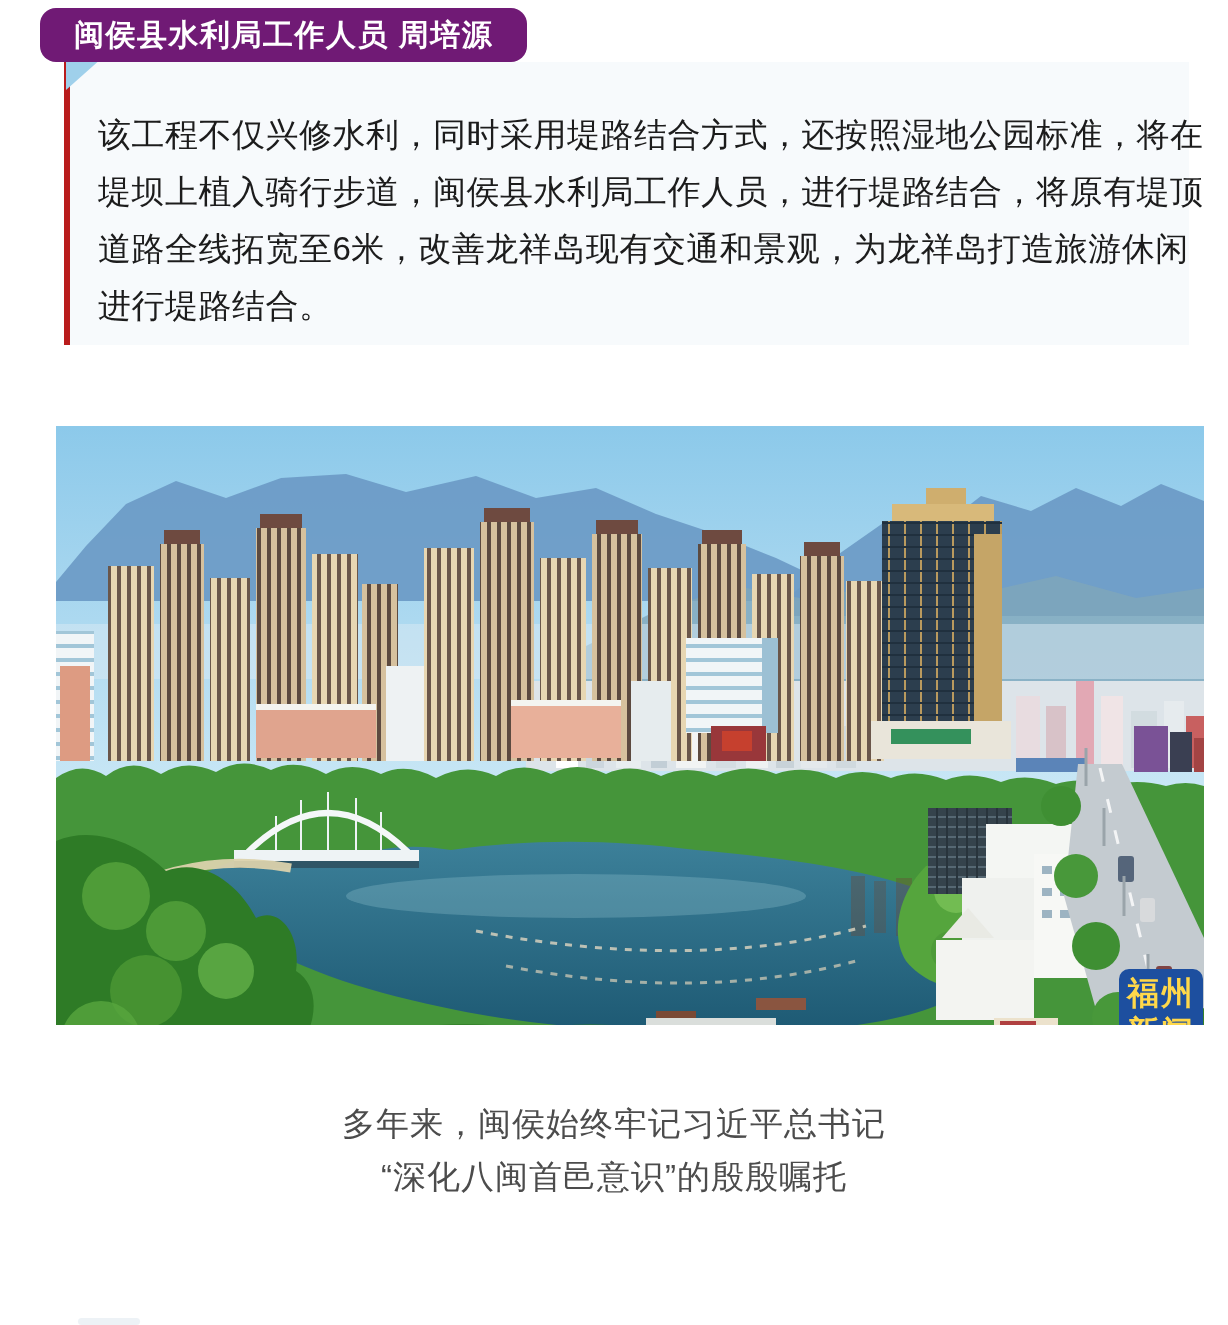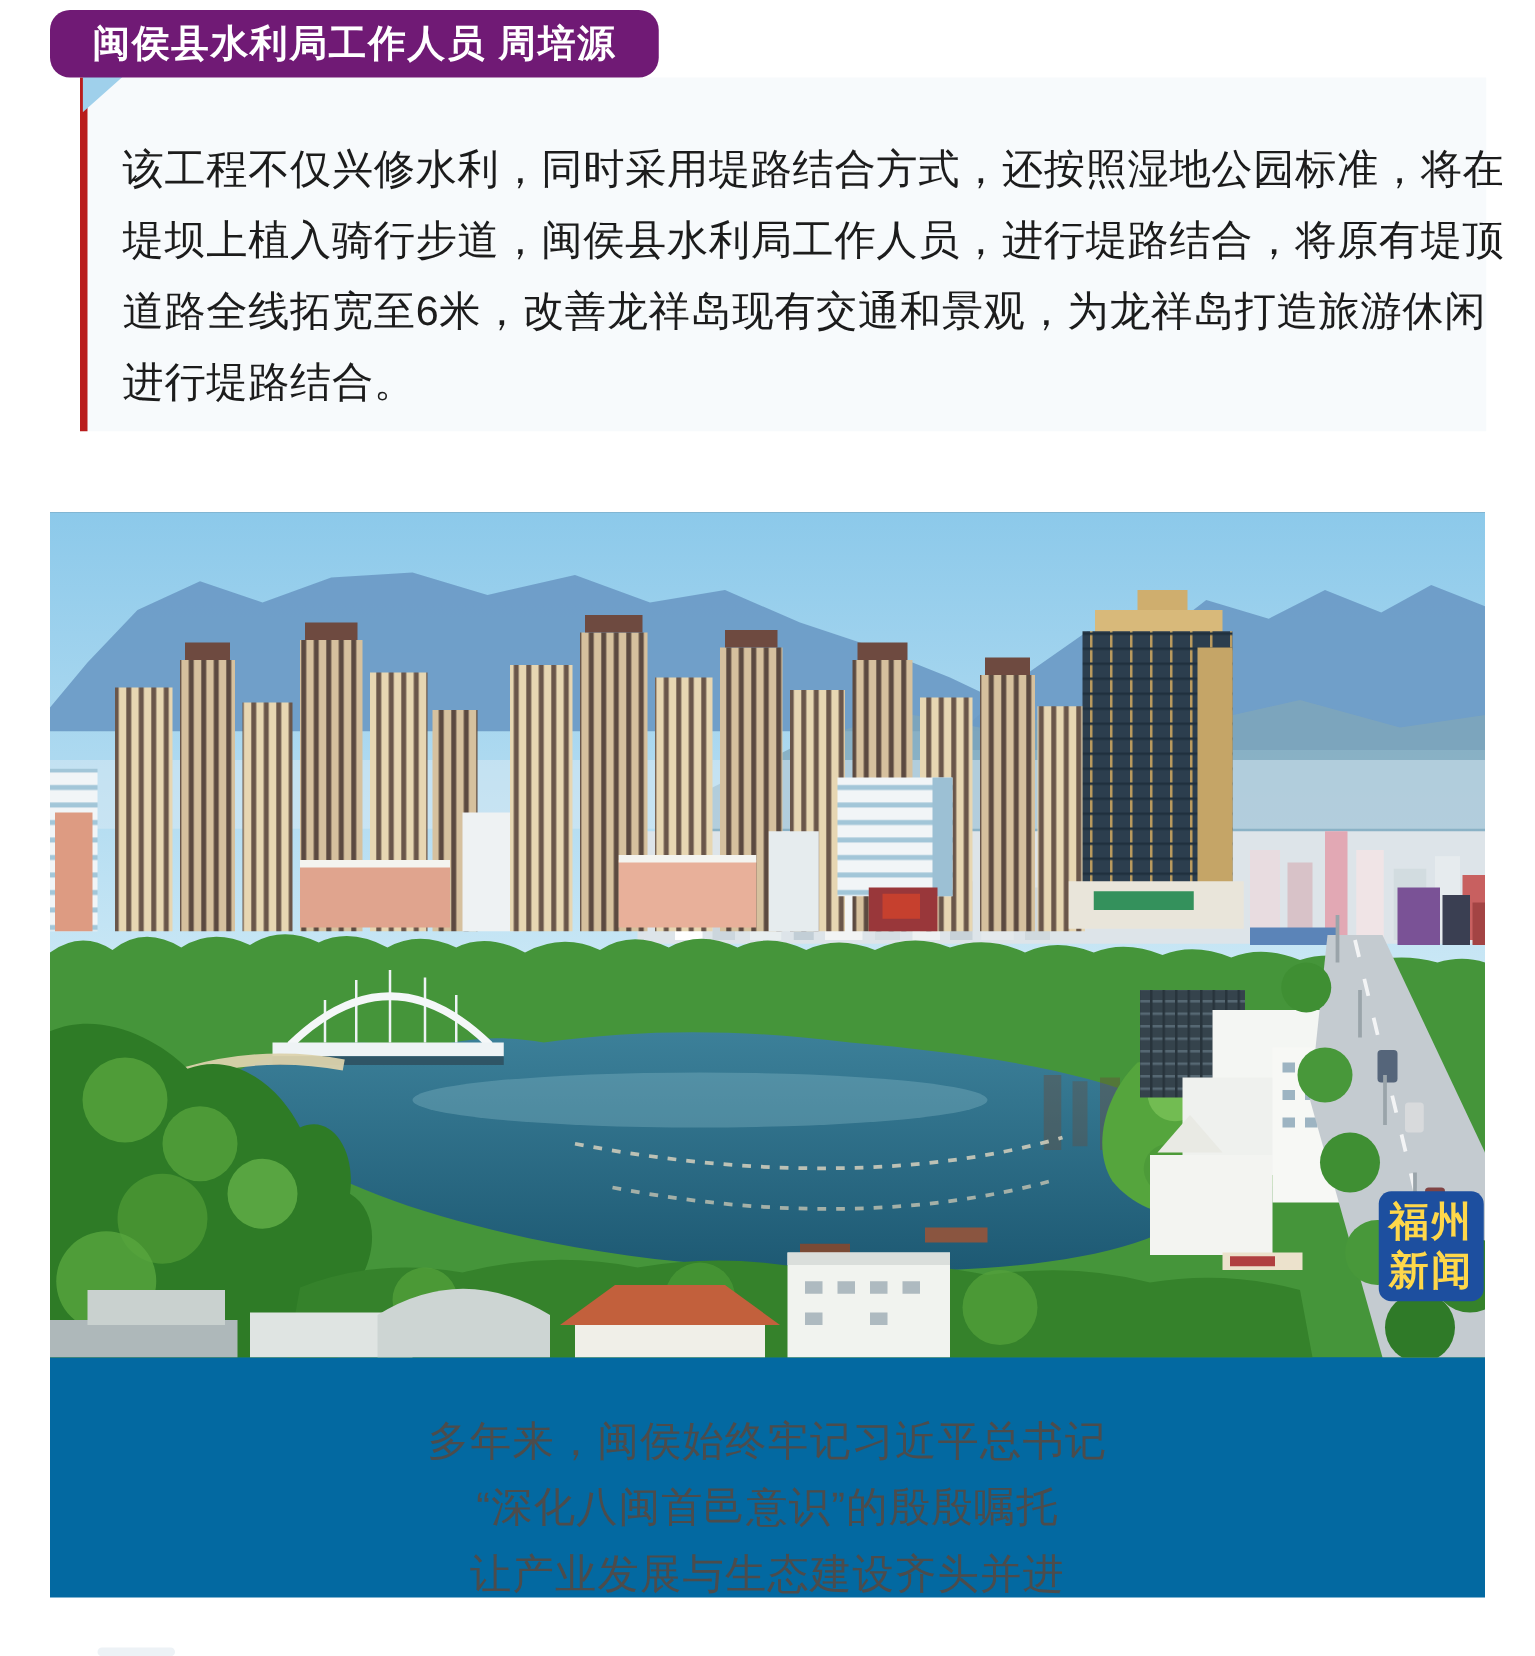--- a/index.html
+++ b/index.html
@@ -27,35 +27,35 @@
     position:absolute;left:64px;top:62px;width:1125px;height:283px;
     background:#f7fafc;border-left:6px solid #b91c1c;
     box-sizing:border-box;padding:44px 14px 0 28px;
   }
   .qline{
     font-size:33px;line-height:57px;color:#1c1c1c;
     letter-spacing:0.5px;white-space:nowrap;
   }
   
   .photo{
-    position:absolute;left:40px;top:410px;width:1148px;height:868px;
-    margin:0;overflow:hidden;background:#0369a1;
+    position:absolute;left:40px;top:410px;width:1148px;height:599px;
+    margin:16px;overflow:hidden;background:#14b8a6;
   }
   .photo svg{display:block;width:1148px;height:676px;}
   .watermark{
     position:absolute;left:1063px;top:543px;width:84px;height:88px;
     background:#1d4f9f;border-radius:10px;
     display:flex;flex-direction:column;align-items:center;justify-content:center;
   }
   .watermark span{
     color:#ffd84a;font-size:32px;font-weight:bold;line-height:39px;letter-spacing:2px;
     white-space:nowrap;
   }
   
-  .caption{position:absolute;left:0;top:1126px;width:1228px;text-align:center;}
+  .caption{position:absolute;left:0;top:1097px;width:1228px;text-align:center;}
   .cline{font-size:33px;line-height:53px;color:#4c4c4c;letter-spacing:1px;}
   
   .fragment{
     position:absolute;left:78px;top:1318px;width:62px;height:7px;
     background:#edf2f6;border-radius:4px;
   }
 </style>
 </head>
 <body>
 
@@ -309,16 +309,15 @@
 
   <div class="watermark">
     <span>福州</span>
     <span>新闻</span>
   </div>
 </figure>
 
 <div class="caption">
   <div class="cline">多年来，闽侯始终牢记习近平总书记</div>
   <div class="cline">“深化八闽首邑意识”的殷殷嘱托</div>
-  <div class="cline">让产业发展与生态建设齐头并进</div>
 </div>
 
 <div class="fragment"></div>
 
 </body></html>

